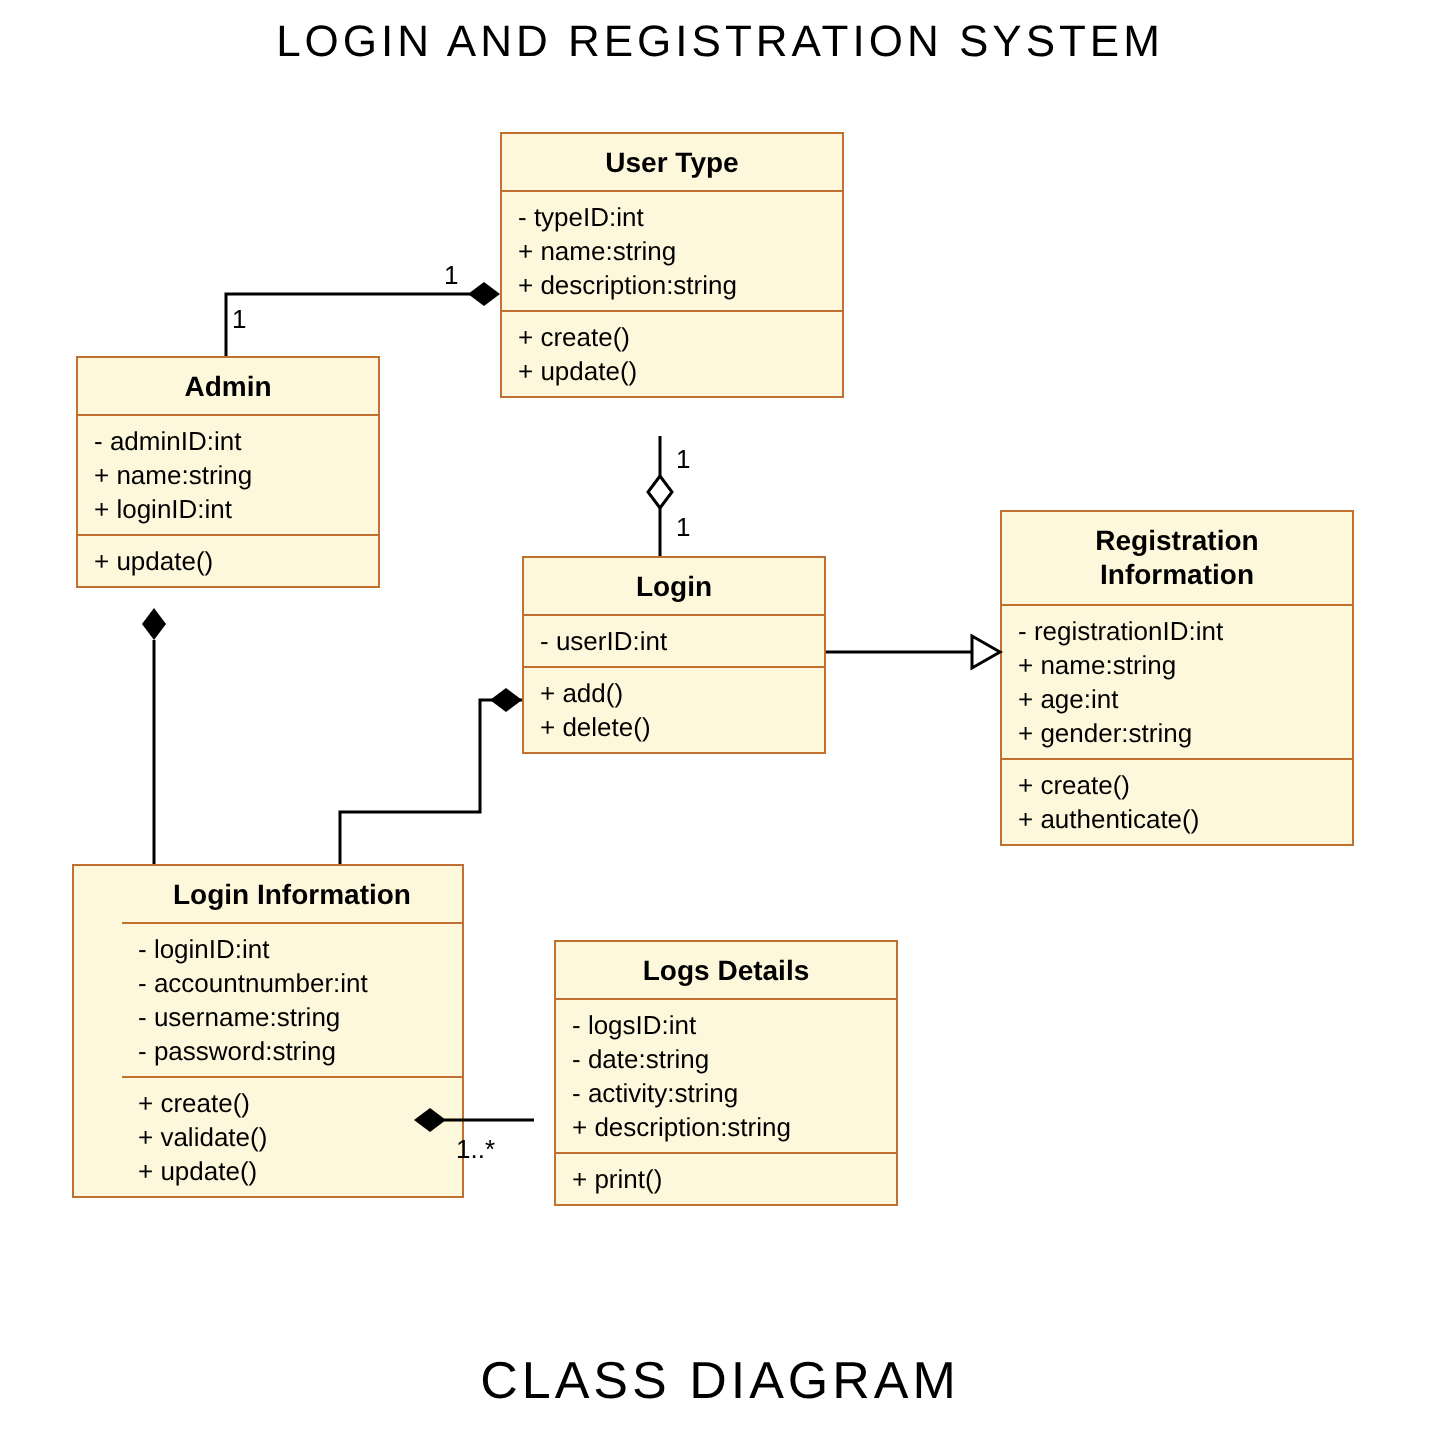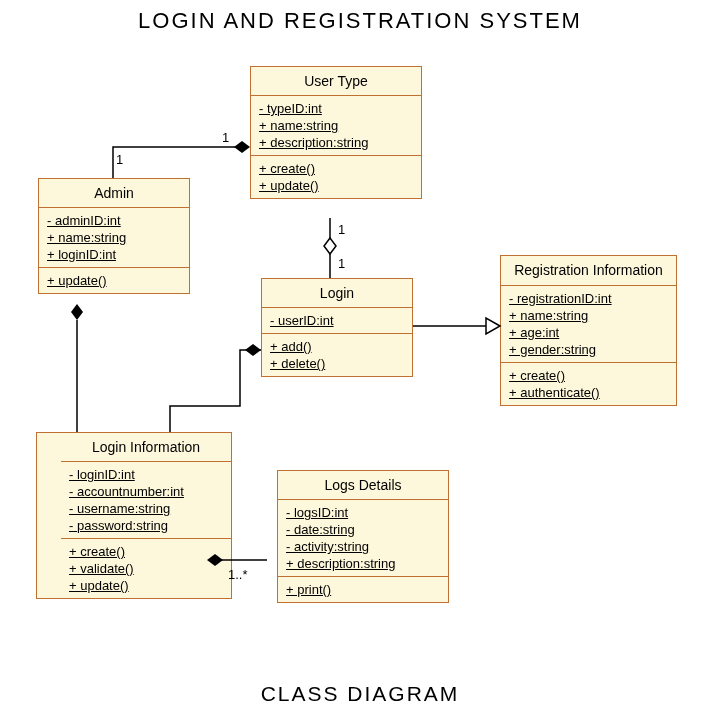--- a/index.html
+++ b/index.html
@@ -16,40 +16,39 @@
     font-size: 22px;
     letter-spacing: 2px;
     padding-top: 8px;
     font-weight: 400;
   }
   .footer {
     position: absolute;
     bottom: 14px;
     width: 100%;
     text-align: center;
-    font-size: 21px;
+    font-size: 26px;
     letter-spacing: 2px;
     font-weight: 400;
   }
   .class-box {
     position: absolute;
     background: #fdf7db;
     border: 1.5px solid #c07030;
     font-size: 13px;
   }
   .class-name {
-    font-weight: normal;
+    font-weight: bold;
     text-align: center;
     padding: 6px 10px;
     border-bottom: 1.5px solid #c07030;
     font-size: 14px;
   }
   .class-attrs, .class-ops {
     padding: 4px 8px;
-    text-decoration: underline;
   }
   .class-attrs {
     border-bottom: 1.5px solid #c07030;
   }
   .class-attrs div, .class-ops div {
     padding: 1px 0;
     white-space: nowrap;
   }
   svg.connectors {
     position: absolute;

